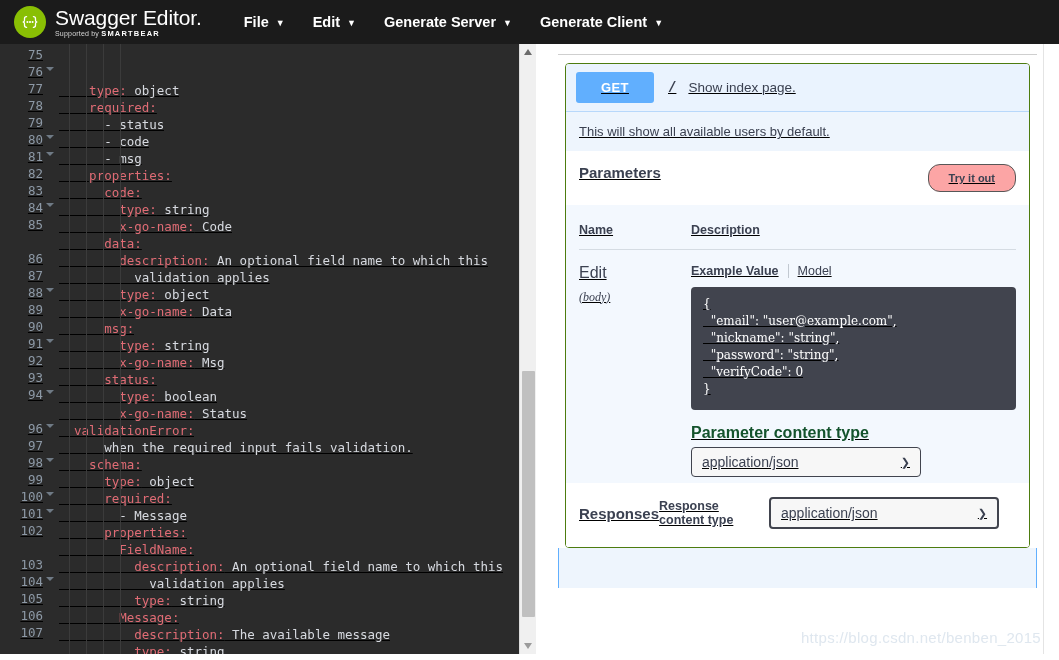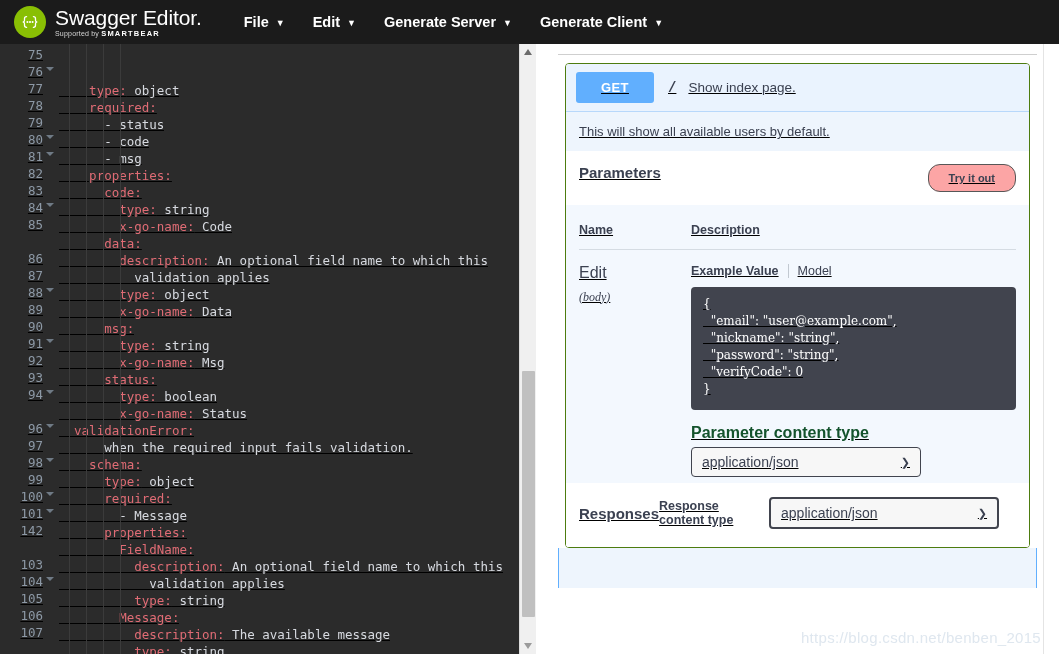--- a/index.html
+++ b/index.html
@@ -460,21 +460,21 @@
           <div class="row"><div class="gutter">92</div><div class="codetext"><span class="k">        type:</span><span class="v"> boolean</span></div></div>
           <div class="row"><div class="gutter">93</div><div class="codetext"><span class="k">        x-go-name:</span><span class="v"> Status</span></div></div>
           <div class="row"><div class="gutter">94<span class="fold"></span></div><div class="codetext"><span class="k">  validationError:</span><span class="v"></span></div></div>
           <div class="row"><div class="gutter"></div><div class="codetext"><span class="v">      when the required input fails validation.</span></div></div>
           <div class="row"><div class="gutter">96<span class="fold"></span></div><div class="codetext"><span class="k">    schema:</span><span class="v"></span></div></div>
           <div class="row"><div class="gutter">97</div><div class="codetext"><span class="k">      type:</span><span class="v"> object</span></div></div>
           <div class="row"><div class="gutter">98<span class="fold"></span></div><div class="codetext"><span class="k">      required:</span><span class="v"></span></div></div>
           <div class="row"><div class="gutter">99</div><div class="codetext"><span class="v">        - Message</span></div></div>
           <div class="row"><div class="gutter">100<span class="fold"></span></div><div class="codetext"><span class="k">      properties:</span><span class="v"></span></div></div>
           <div class="row"><div class="gutter">101<span class="fold"></span></div><div class="codetext"><span class="k">        FieldName:</span><span class="v"></span></div></div>
-          <div class="row"><div class="gutter">142</div><div class="codetext"><span class="k">          description:</span><span class="v"> An optional field name to which this</span></div></div>
+          <div class="row"><div class="gutter">102</div><div class="codetext"><span class="k">          description:</span><span class="v"> An optional field name to which this</span></div></div>
           <div class="row"><div class="gutter"></div><div class="codetext"><span class="v">            validation applies</span></div></div>
           <div class="row"><div class="gutter">103</div><div class="codetext"><span class="k">          type:</span><span class="v"> string</span></div></div>
           <div class="row"><div class="gutter">104<span class="fold"></span></div><div class="codetext"><span class="k">        Message:</span><span class="v"></span></div></div>
           <div class="row"><div class="gutter">105</div><div class="codetext"><span class="k">          description:</span><span class="v"> The available message</span></div></div>
           <div class="row"><div class="gutter">106</div><div class="codetext"><span class="k">          type:</span><span class="v"> string</span></div></div>
           <div class="row"><div class="gutter">107</div><div class="codetext"><span class="v"></span></div></div>
         </div>
     </div>
     <div class="ed-scroll">
       <div class="ed-arrow up"></div>

